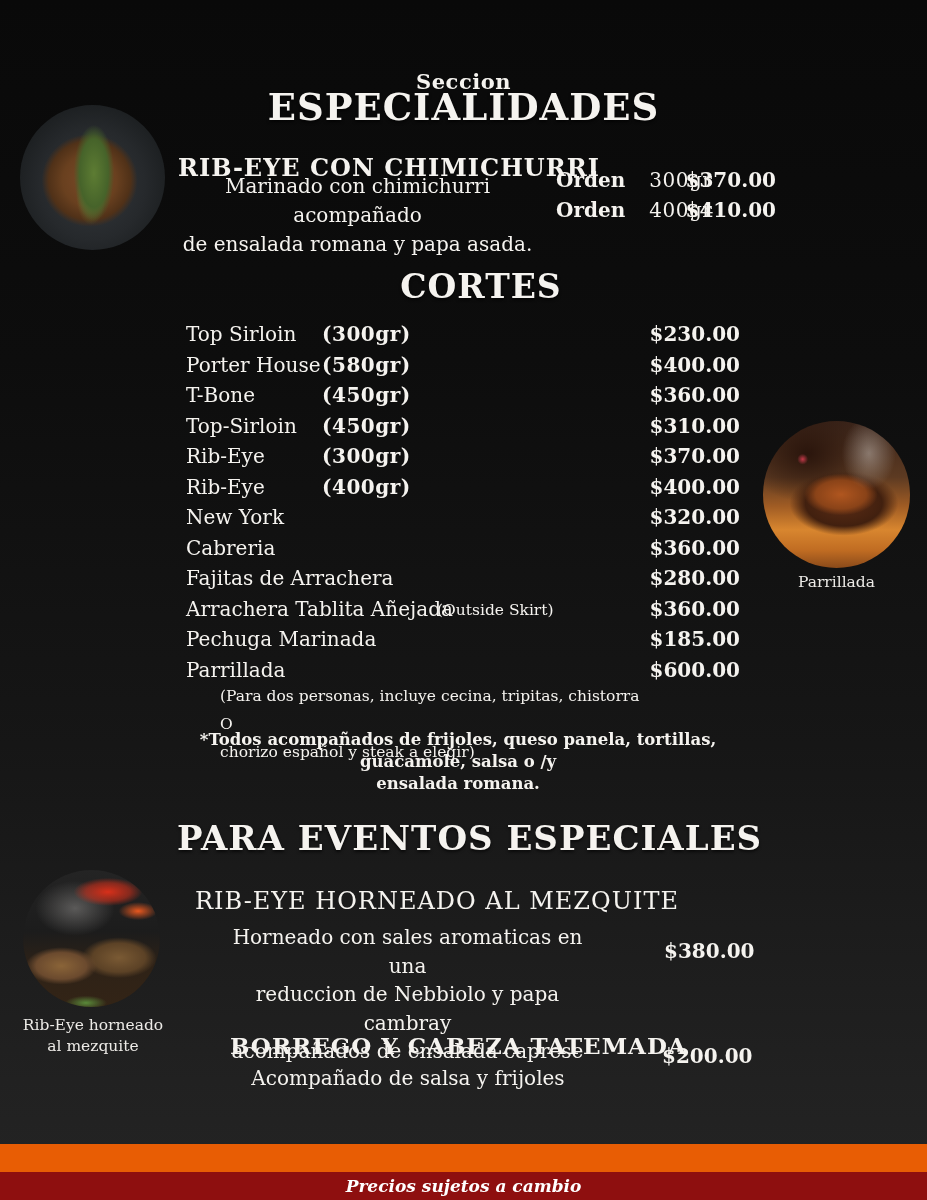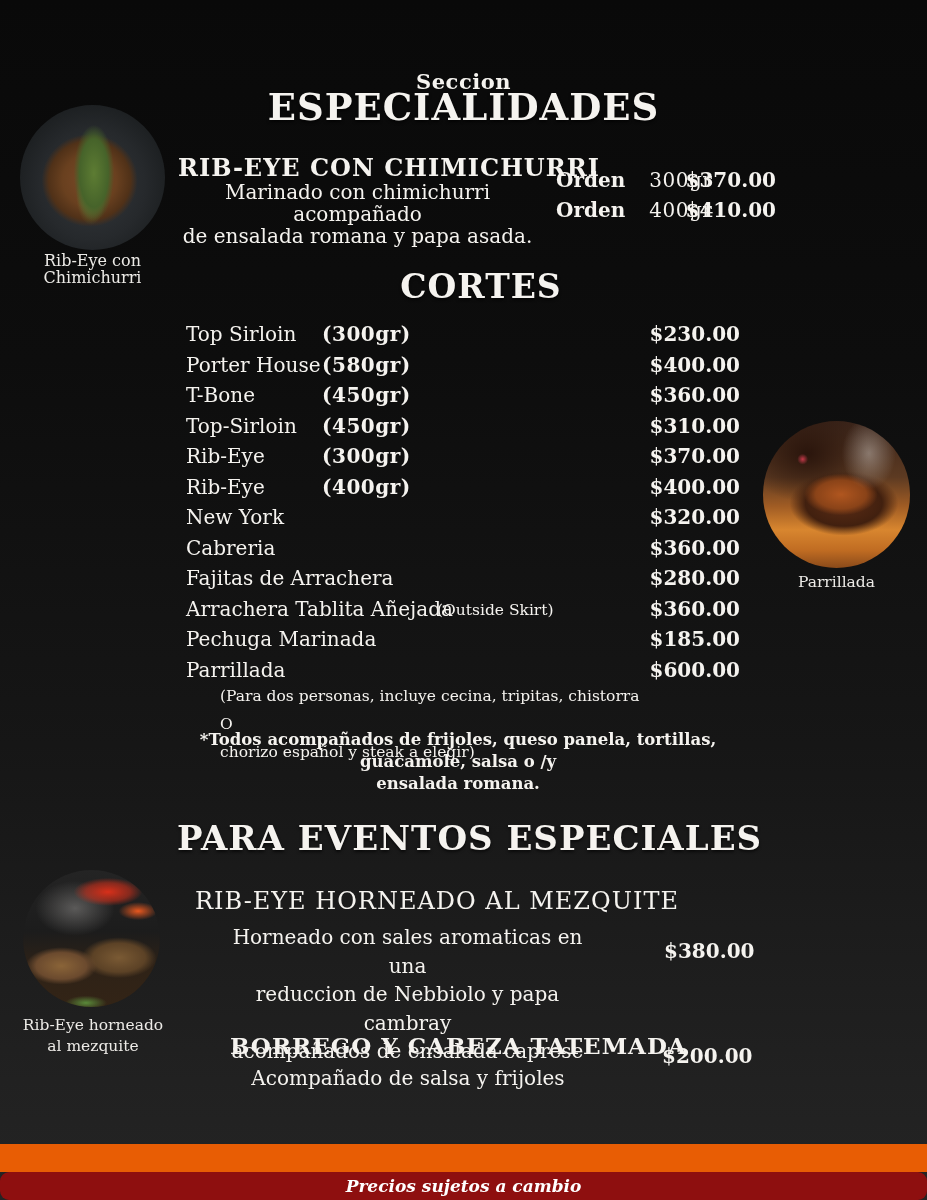--- a/index.html
+++ b/index.html
@@ -17,21 +17,21 @@
   .b{font-weight:bold;}
 
   
   .section-label{left:0;top:69px;width:927px;font-size:21px;font-weight:bold;letter-spacing:.5px;}
   .section-title{left:0;top:85px;width:927px;font-size:37px;font-weight:bold;letter-spacing:1px;text-shadow:0 2px 3px rgba(0,0,0,.65);}
   .cortes-title{left:0;top:267px;width:916px;font-size:33px;font-weight:bold;letter-spacing:1px;text-shadow:0 2px 3px rgba(0,0,0,.65);padding-left:23px;}
   .events-title{left:6px;top:818px;width:927px;font-size:34px;font-weight:bold;letter-spacing:1px;text-shadow:0 2px 3px rgba(0,0,0,.65);}
 
   
   .spec-title{left:178px;top:153px;font-size:24px;font-weight:bold;letter-spacing:1px;}
-  .spec-desc{left:165px;top:181px;width:385px;font-size:20px;line-height:22px;}
+  .spec-desc{left:165px;top:172px;width:385px;font-size:20px;line-height:29px;}
   .order-row{left:556px;width:220px;height:26px;font-size:20px;}
   .order-row .price{position:absolute;right:0;top:0;font-weight:bold;}
   .order-weight{margin-left:24px;letter-spacing:.5px;}
 
   
   .circle{border-radius:50%;overflow:hidden;}
   .photo-chimichurri{
     left:20px;top:105px;width:145px;height:145px;
     background:
       radial-gradient(ellipse 26px 62px at 51% 47%,#5d7c33 0%,#46632a 55%,rgba(70,99,42,0) 78%),
@@ -89,24 +89,20 @@
 </style>
 </head>
 <body>
 
 <div class="menu">
 
   <div class="abs center section-label">Seccion</div>
   <div class="abs center section-title">ESPECIALIDADES</div>
 
   <div class="abs circle photo-chimichurri"></div>
-  <div class="abs center caption cap-chimichurri">
-    <div>Rib-Eye con</div>
-    <div>Chimichurri</div>
-  </div>
 
   <div class="abs spec-title">RIB-EYE CON CHIMICHURRI</div>
   <div class="abs center spec-desc">
     <div>Marinado con chimichurri acompañado</div>
     <div>de ensalada romana y papa asada.</div>
   </div>
 
   <div class="abs order-row" style="top:168px;">
     <span class="b">Orden</span><span class="order-weight">300gr</span>
     <span class="price">$370.00</span>
@@ -220,17 +216,17 @@
     <div>reduccion de Nebbiolo y papa cambray</div>
     <div>acompañados de ensalada caprese</div>
   </div>
   <div class="abs event1-price">$380.00</div>
 
   <div class="abs event2-title">BORREGO Y CABEZA TATEMADA</div>
   <div class="abs event2-price">$200.00</div>
   <div class="abs center event2-desc">Acompañado de salsa y frijoles</div>
 
   <div class="abs bar-orange" style="background: rgb(232, 93, 4);"></div>
-  <div class="abs center bar-red" style="background: rgb(142, 15, 15); border-radius: 9px;">
+  <div class="abs center bar-red" style="background: rgb(142, 15, 15);">
     <span>Precios sujetos a cambio</span>
   </div>
 
 </div>
 
 </body></html>

